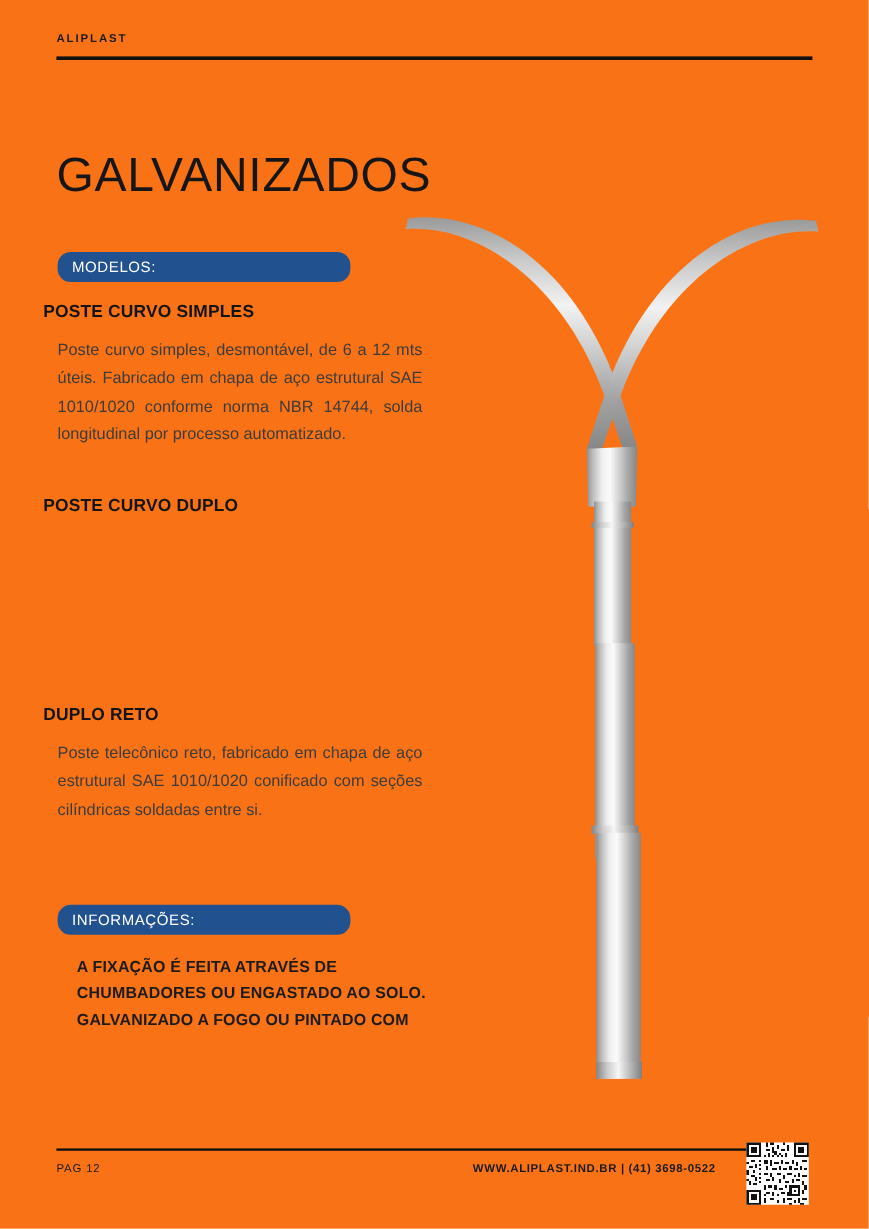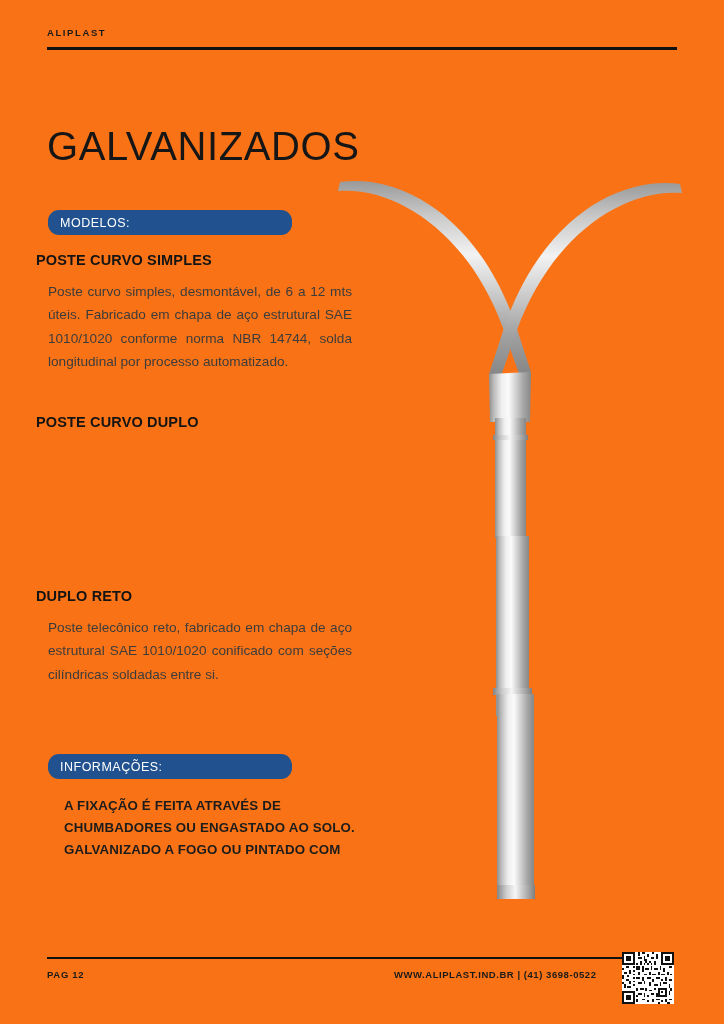--- a/index.html
+++ b/index.html
@@ -135,21 +135,21 @@
     top: 957px;
     width: 590px;
     height: 2px;
     background: #111111;
   }
   .footer-page {
     position: absolute;
     left: 47px;
     top: 969px;
     font-size: 9.5px;
-    font-weight: bold;
+    font-weight: normal;
     letter-spacing: 0.7px;
     color: #1a1a1a;
   }
   .footer-contact {
     position: absolute;
     left: 394px;
     top: 969px;
     font-size: 9.5px;
     font-weight: bold;
     letter-spacing: 0.55px;

